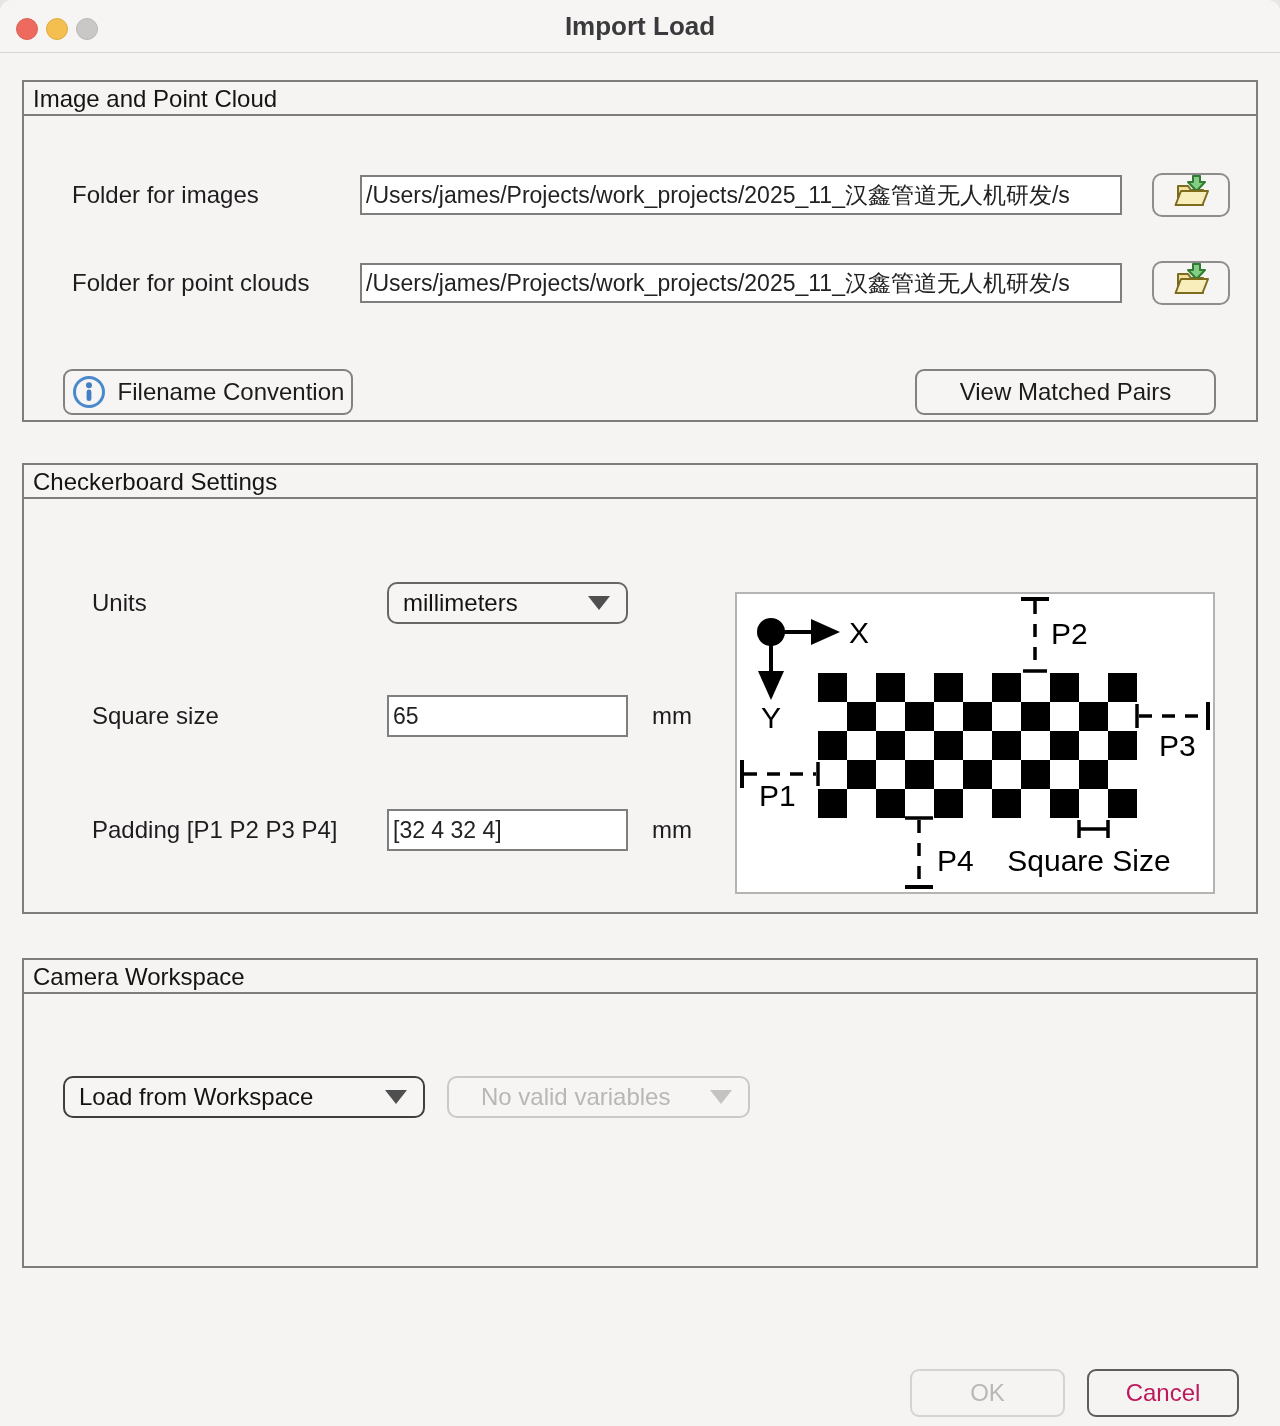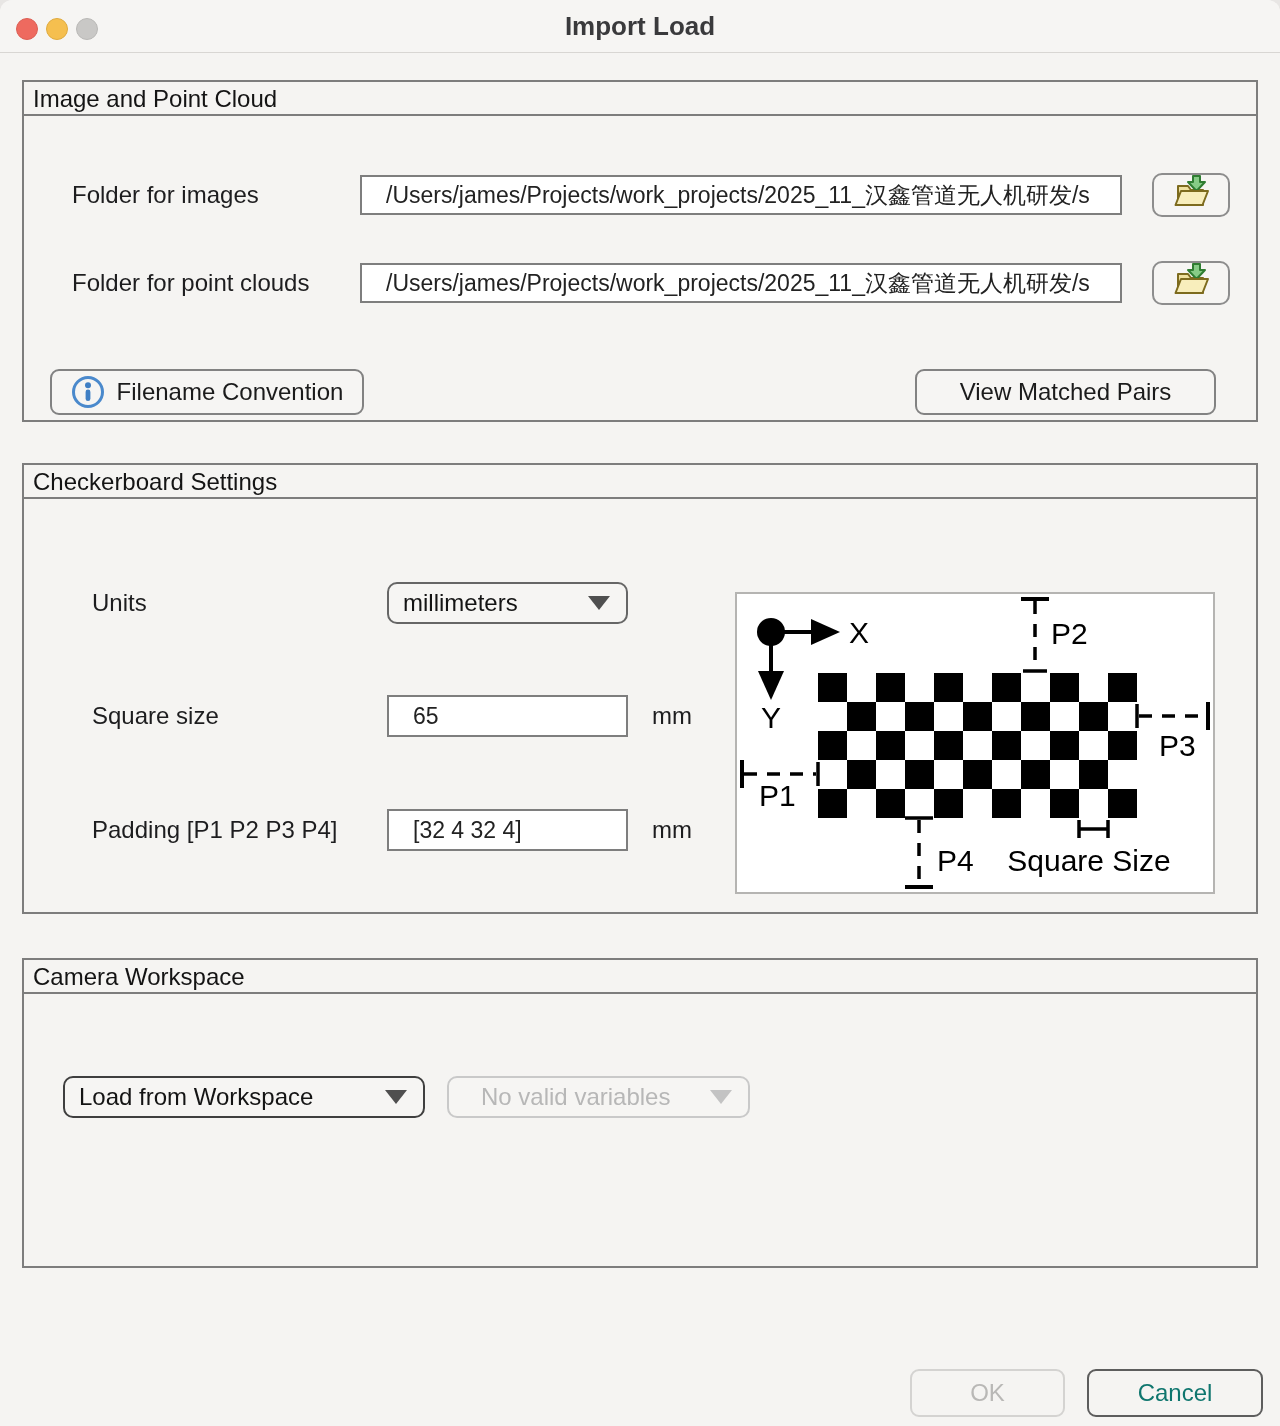--- a/index.html
+++ b/index.html
@@ -22,42 +22,42 @@
   .groupbox{position:absolute;left:22px;width:1236px;border:2px solid #7d7d7d;background:#f5f4f2;}
   .gb-header{height:34px;line-height:33px;border-bottom:2px solid #7d7d7d;padding-left:9px;
     font-size:24px;color:#141414;}
   .gb-body{position:relative;}
   .sec1{top:80px;height:342px;}
   .sec2{top:463px;height:451px;}
   .sec3{top:958px;height:310px;}
   
   .lbl{position:absolute;height:34px;line-height:34px;font-size:24px;color:#1d1d1f;white-space:nowrap;margin-left:30px;}
   .text-input{position:absolute;height:40px;border:2px solid #7e7e7e;background:#ffffff;
-    font-size:23px;color:#222;padding:0 24px;font-family:inherit;border-radius:0;outline:none;}
+    font-size:23px;color:#222;padding:0 4px;font-family:inherit;border-radius:0;outline:none;}
   .btn{position:absolute;display:flex;align-items:center;justify-content:center;gap:12px;
     height:46px;border:2px solid #828282;border-radius:9px;background:#f6f5f3;
     font-size:24px;color:#1b1b1b;cursor:pointer;}
   .browse-btn{position:absolute;width:78px;height:44px;border:2px solid #8d8d8d;border-radius:10px;
     background:#f6f5f3;display:flex;align-items:center;justify-content:center;cursor:pointer;}
   .dropdown{position:absolute;height:42px;border:2px solid #666666;border-radius:10px;background:#f6f5f3;
     display:flex;align-items:center;justify-content:space-between;padding:0 16px 0 14px;
     font-size:24px;color:#141414;cursor:pointer;}
   .dd-arrow{width:0;height:0;border-left:11px solid transparent;border-right:11px solid transparent;
     border-top:14px solid #4f4f4f;margin-left:14px;}
   .dropdown.disabled{border-color:#c9c9c9;color:#b7b7b7;cursor:default;}
   .dropdown.disabled .dd-arrow{border-top-color:#c3c3c3;}
   .unit{position:absolute;height:42px;line-height:42px;font-size:24px;color:#1d1d1f;}
   
   .diagram{position:absolute;left:711px;top:93px;width:480px;height:302px;background:#ffffff;
     border:2px solid #b5b4b2;}
   
   .footer-btn{position:absolute;height:48px;border-radius:9px;display:flex;align-items:center;
     justify-content:center;font-size:24px;background:#f5f4f2;margin-top:35px;}
   .ok{left:910px;top:1334px;width:155px;border:2px solid #d4d3d1;color:#b9b8b6;}
-  .cancel{left:1087px;top:1334px;width:176px;border:2px solid #5d5d5d;color:#0f766e;cursor:pointer;}
+  .cancel{left:1087px;top:1334px;width:152px;border:2px solid #5d5d5d;color:#be185d;cursor:pointer;}
 </style>
 </head>
 <body>
 
 <div class="window">
 
   <div class="titlebar">
     <div class="traffic t-red"></div>
     <div class="traffic t-yellow"></div>
     <div class="traffic t-gray"></div>
@@ -84,21 +84,21 @@
       <div class="browse-btn" style="left:1128px;top:145px;">
         <span>
           <svg width="44" height="40" viewBox="0 0 44 40">
             <path d="M9 13 h10 l3 4 h12 v15 h-25 z" fill="#efe19e" stroke="#7d6b1e" stroke-width="2" stroke-linejoin="round"></path>
             <path d="M24 3 h7 v6 h5 l-8.5 9 L19 9 h5 z" fill="#86cb86" stroke="#2f7d32" stroke-width="2" stroke-linejoin="round"></path>
             <path d="M6.5 32 L12 18 H39 L33.5 32 Z" fill="#f8eebc" stroke="#7d6b1e" stroke-width="2" stroke-linejoin="round"></path>
           </svg>
         </span>
       </div>
 
-      <div class="btn" style="left:26px;top:253px;width:314px;gap:12px;">
+      <div class="btn" style="left:39px;top:253px;width:290px;gap:12px;">
         <span style="display:flex;">
           <svg width="34" height="34" viewBox="0 0 34 34">
             <circle cx="17" cy="17" r="14.5" fill="none" stroke="#4a89cc" stroke-width="3"></circle>
             <circle cx="17" cy="10.2" r="3" fill="#3f7fc4"></circle>
             <rect x="14.6" y="14.6" width="4.8" height="11.5" rx="2.4" fill="#3f7fc4"></rect>
           </svg>
         </span>
         <span>Filename Convention</span>
       </div>
 

